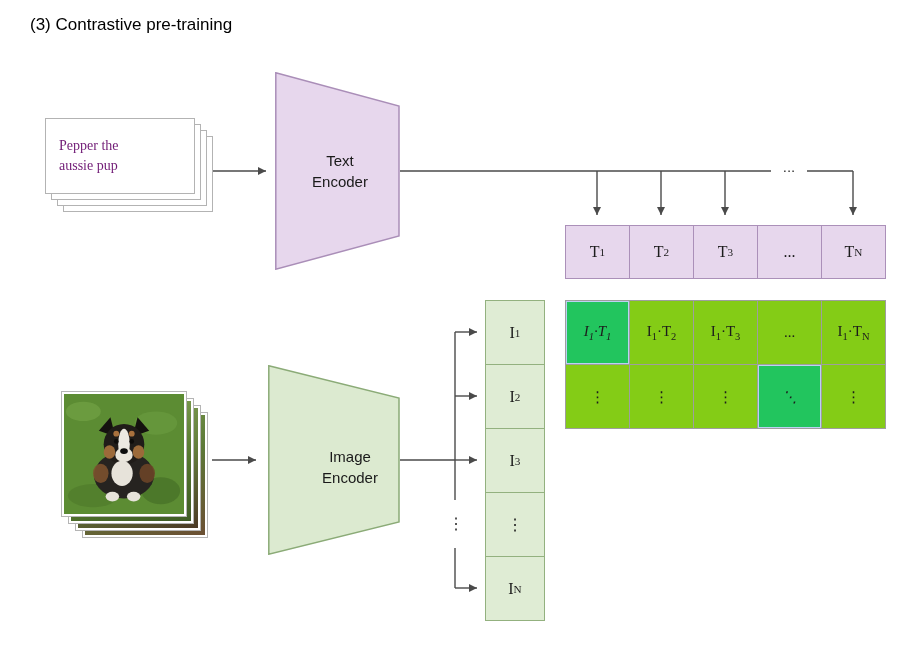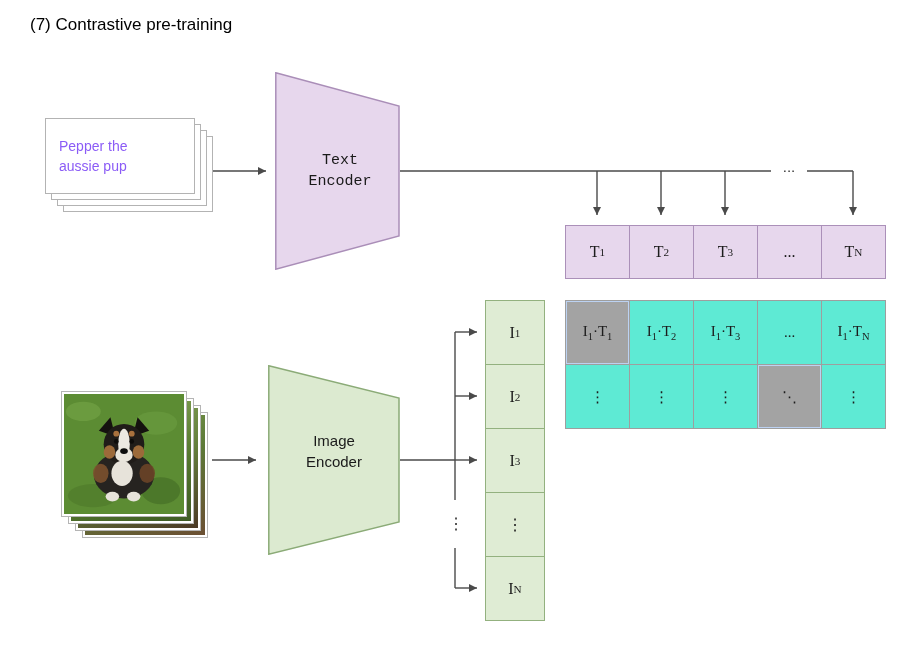--- a/index.html
+++ b/index.html
@@ -8,77 +8,77 @@
 
   .title { position:absolute; left:30px; top:15px; font-size:17px; color:#000; }
 
   .wires { position:absolute; left:0; top:0; pointer-events:none; }
 
   
   .text-stack { position:absolute; left:45px; top:118px; width:175px; height:100px; }
   .tcard { position:absolute; width:150px; height:76px; background:#fff; border:1px solid #b3b3b3; box-sizing:border-box; }
   .c3 { left:18px; top:18px; } .c2 { left:12px; top:12px; } .c1 { left:6px; top:6px; }
   .c0 { left:0; top:0; display:flex; align-items:center; }
-  .ttext { padding-left:13px; font-family:Liberation Sans, sans-serif; font-size:14px;
-           line-height:1.45; color:#8b5cf6; white-space:pre-line; }
+  .ttext { padding-left:13px; font-family:Liberation Serif, serif; font-size:14px;
+           line-height:1.45; color:#701a75; white-space:pre-line; }
 
   
   .img-stack { position:absolute; left:62px; top:392px; width:150px; height:150px; }
   .icard { position:absolute; width:124px; height:124px; box-sizing:border-box;
            border:2px solid #fff; box-shadow:0 0 0 1px #b5b5b5; }
   .i3 { left:21px; top:21px; background:linear-gradient(160deg,#7a9a4e 0%,#5d7a38 45%,#6b4f33 100%); }
   .i2 { left:14px; top:14px; background:linear-gradient(160deg,#83a457 0%,#647f3c 50%,#4c3a26 100%); }
   .i1 { left:7px;  top:7px;  background:linear-gradient(160deg,#8fae5f 0%,#55772f 60%,#3f5c25 100%); }
   .i0 { left:0; top:0; background:#5c8c33; }
   .i0 svg { display:block; }
 
   
   .enc { position:absolute; }
   .enc-text { left:275px; top:72px; }
   .enc-img  { left:268px; top:365px; }
   .enc-text polygon { fill:#e7d7ed; stroke:#aa8eb8; stroke-width:1.5; }
   .enc-img  polygon { fill:#dcead0; stroke:#8bab77; stroke-width:1.5; }
   .enc-label { position:absolute; display:flex; align-items:center; justify-content:center;
                text-align:center; font-size:15px; color:#1a1a1a; white-space:pre-line; line-height:1.4; }
-  .enc-label-text { left:275px; top:72px;  width:130px; height:198px;font-family:Liberation Mono, monospace; }
-  .enc-label-img  { left:268px; top:356px; width:132px; height:190px; }
+  .enc-label-text { left:275px; top:72px;  width:130px; height:198px; }
+  .enc-label-img  { left:268px; top:372px; width:132px; height:190px;padding-left:16px; }
 
   
   .t-row { position:absolute; left:565px; top:225px; display:flex; }
   .tcell { width:65px; height:54px; box-sizing:border-box; margin-left:-1px;
            background:#e7d7ed; border:1px solid #ab90b9; display:flex; align-items:center; justify-content:center;
            font-family:"Liberation Serif", serif; font-size:16px; color:#1c1c1c; }
   .tcell:first-child { margin-left:0; }
 
   .i-col { position:absolute; left:485px; top:300px; display:flex; flex-direction:column; }
   .icell { width:60px; height:65px; box-sizing:border-box; margin-top:-1px;
            background:#dfecd4; border:1px solid #93b17f; display:flex; align-items:center; justify-content:center;
            font-family:"Liberation Serif", serif; font-size:16px; color:#1c1c1c; }
   .icell:first-child { margin-top:0; }
 
   
   .matrix { position:absolute; left:565px; top:300px; border-collapse:collapse; }
-  .matrix td { width:63px; height:63px; padding:0; border:1px solid #9e9e9e; background:#5eead4;
+  .matrix td { width:63px; height:63px; padding:0; border:1px solid #9e9e9e; background:#84cc16;
                text-align:center; vertical-align:middle;
                font-family:"Liberation Serif", serif; font-size:15px; color:#1c1c1c; }
-  .matrix td.hl { background:#a3a3a3; box-shadow:inset 0 0 0 1px #bcd2f2; }
+  .matrix td.hl { background:#22c55e; box-shadow:inset 0 0 0 1px #bcd2f2;font-style:italic; }
 
   sub { font-size:70%; }
 
   .ellipsis-top { position:absolute; left:773px; top:157px; width:32px; height:20px; line-height:20px;
                   text-align:center; font-size:15px; color:#333; background:#fff; }
   .vdots-conn { position:absolute; left:448px; top:512px; width:14px; height:24px; line-height:24px;
                 text-align:center; font-family:"Liberation Serif", serif; font-size:16px; color:#333; }
 </style>
 </head>
 <body>
 
 <div class="stage">
 
-  <div class="title">(7) Contrastive pre-training</div>
+  <div class="title">(3) Contrastive pre-training</div>
 
   <svg class="wires" width="906" height="654" viewBox="0 0 906 654">
     <defs>
       <marker id="ah" markerUnits="userSpaceOnUse" markerWidth="9" markerHeight="8" refX="8" refY="4" orient="auto">
         <path d="M0,0 L8,4 L0,8 Z" fill="#4a4a4a" stroke="none"></path>
       </marker>
     </defs>
     <g stroke="#4a4a4a" stroke-width="1.4" fill="none">
       <path d="M212 171 H266" marker-end="url(#ah)"></path>
       <path d="M400 171 H771"></path>

